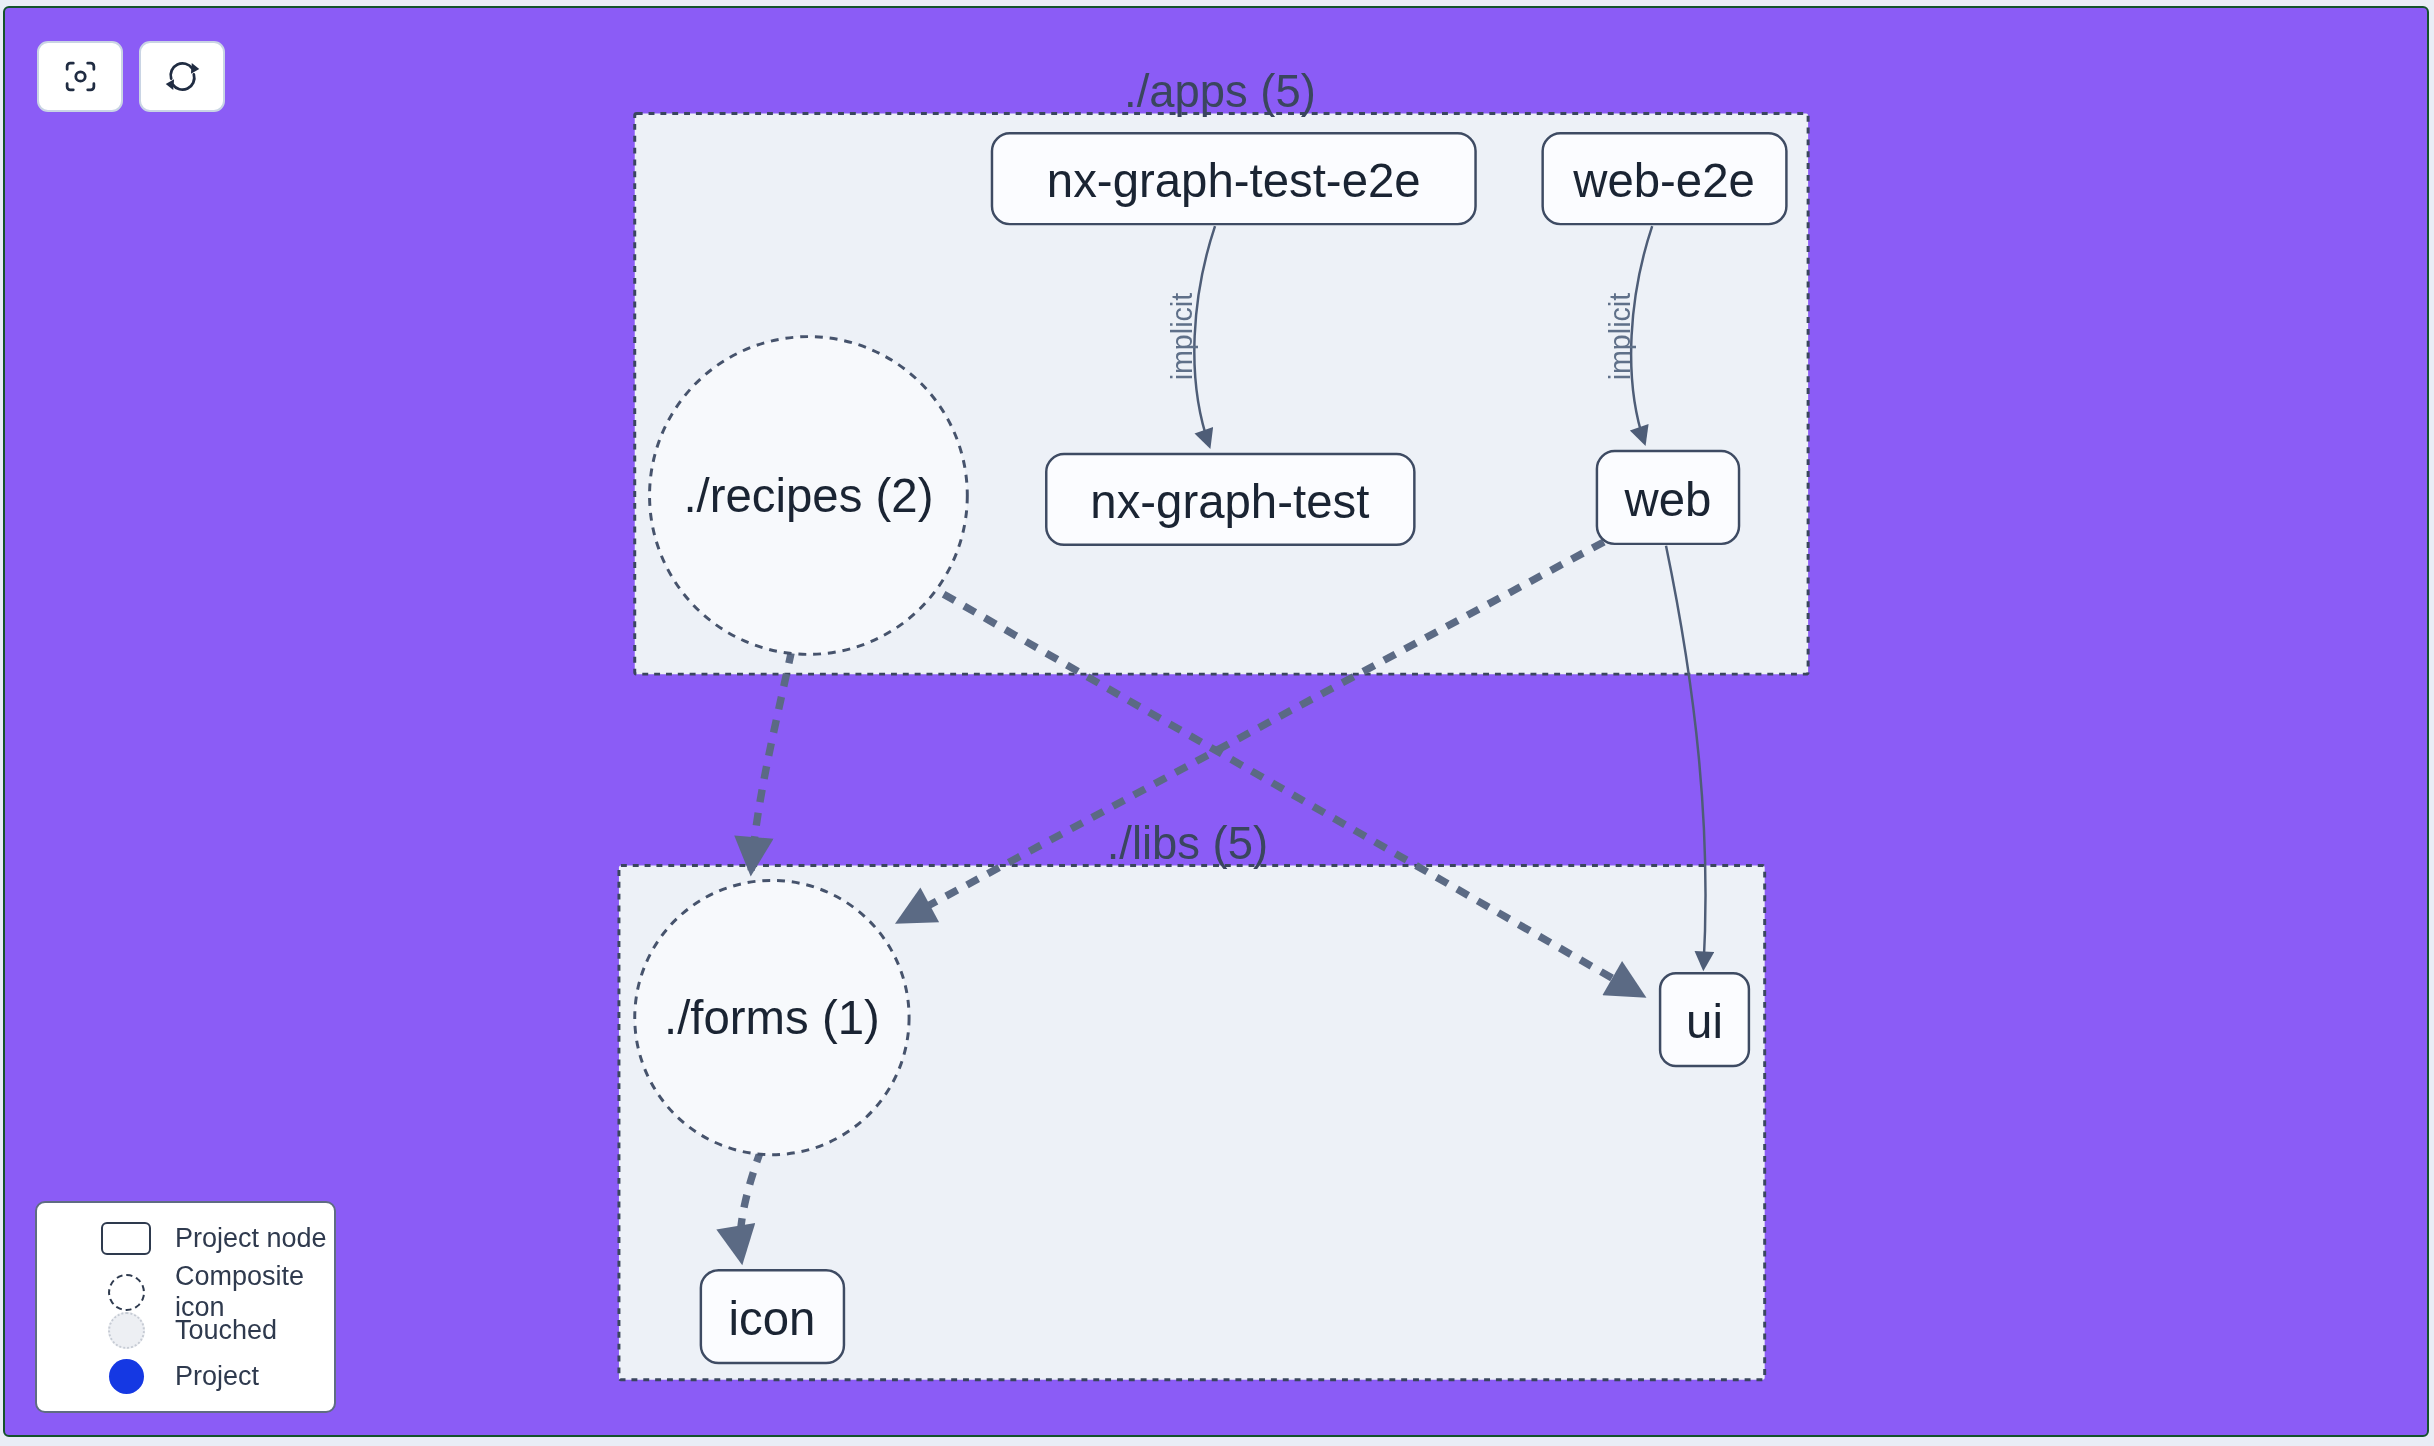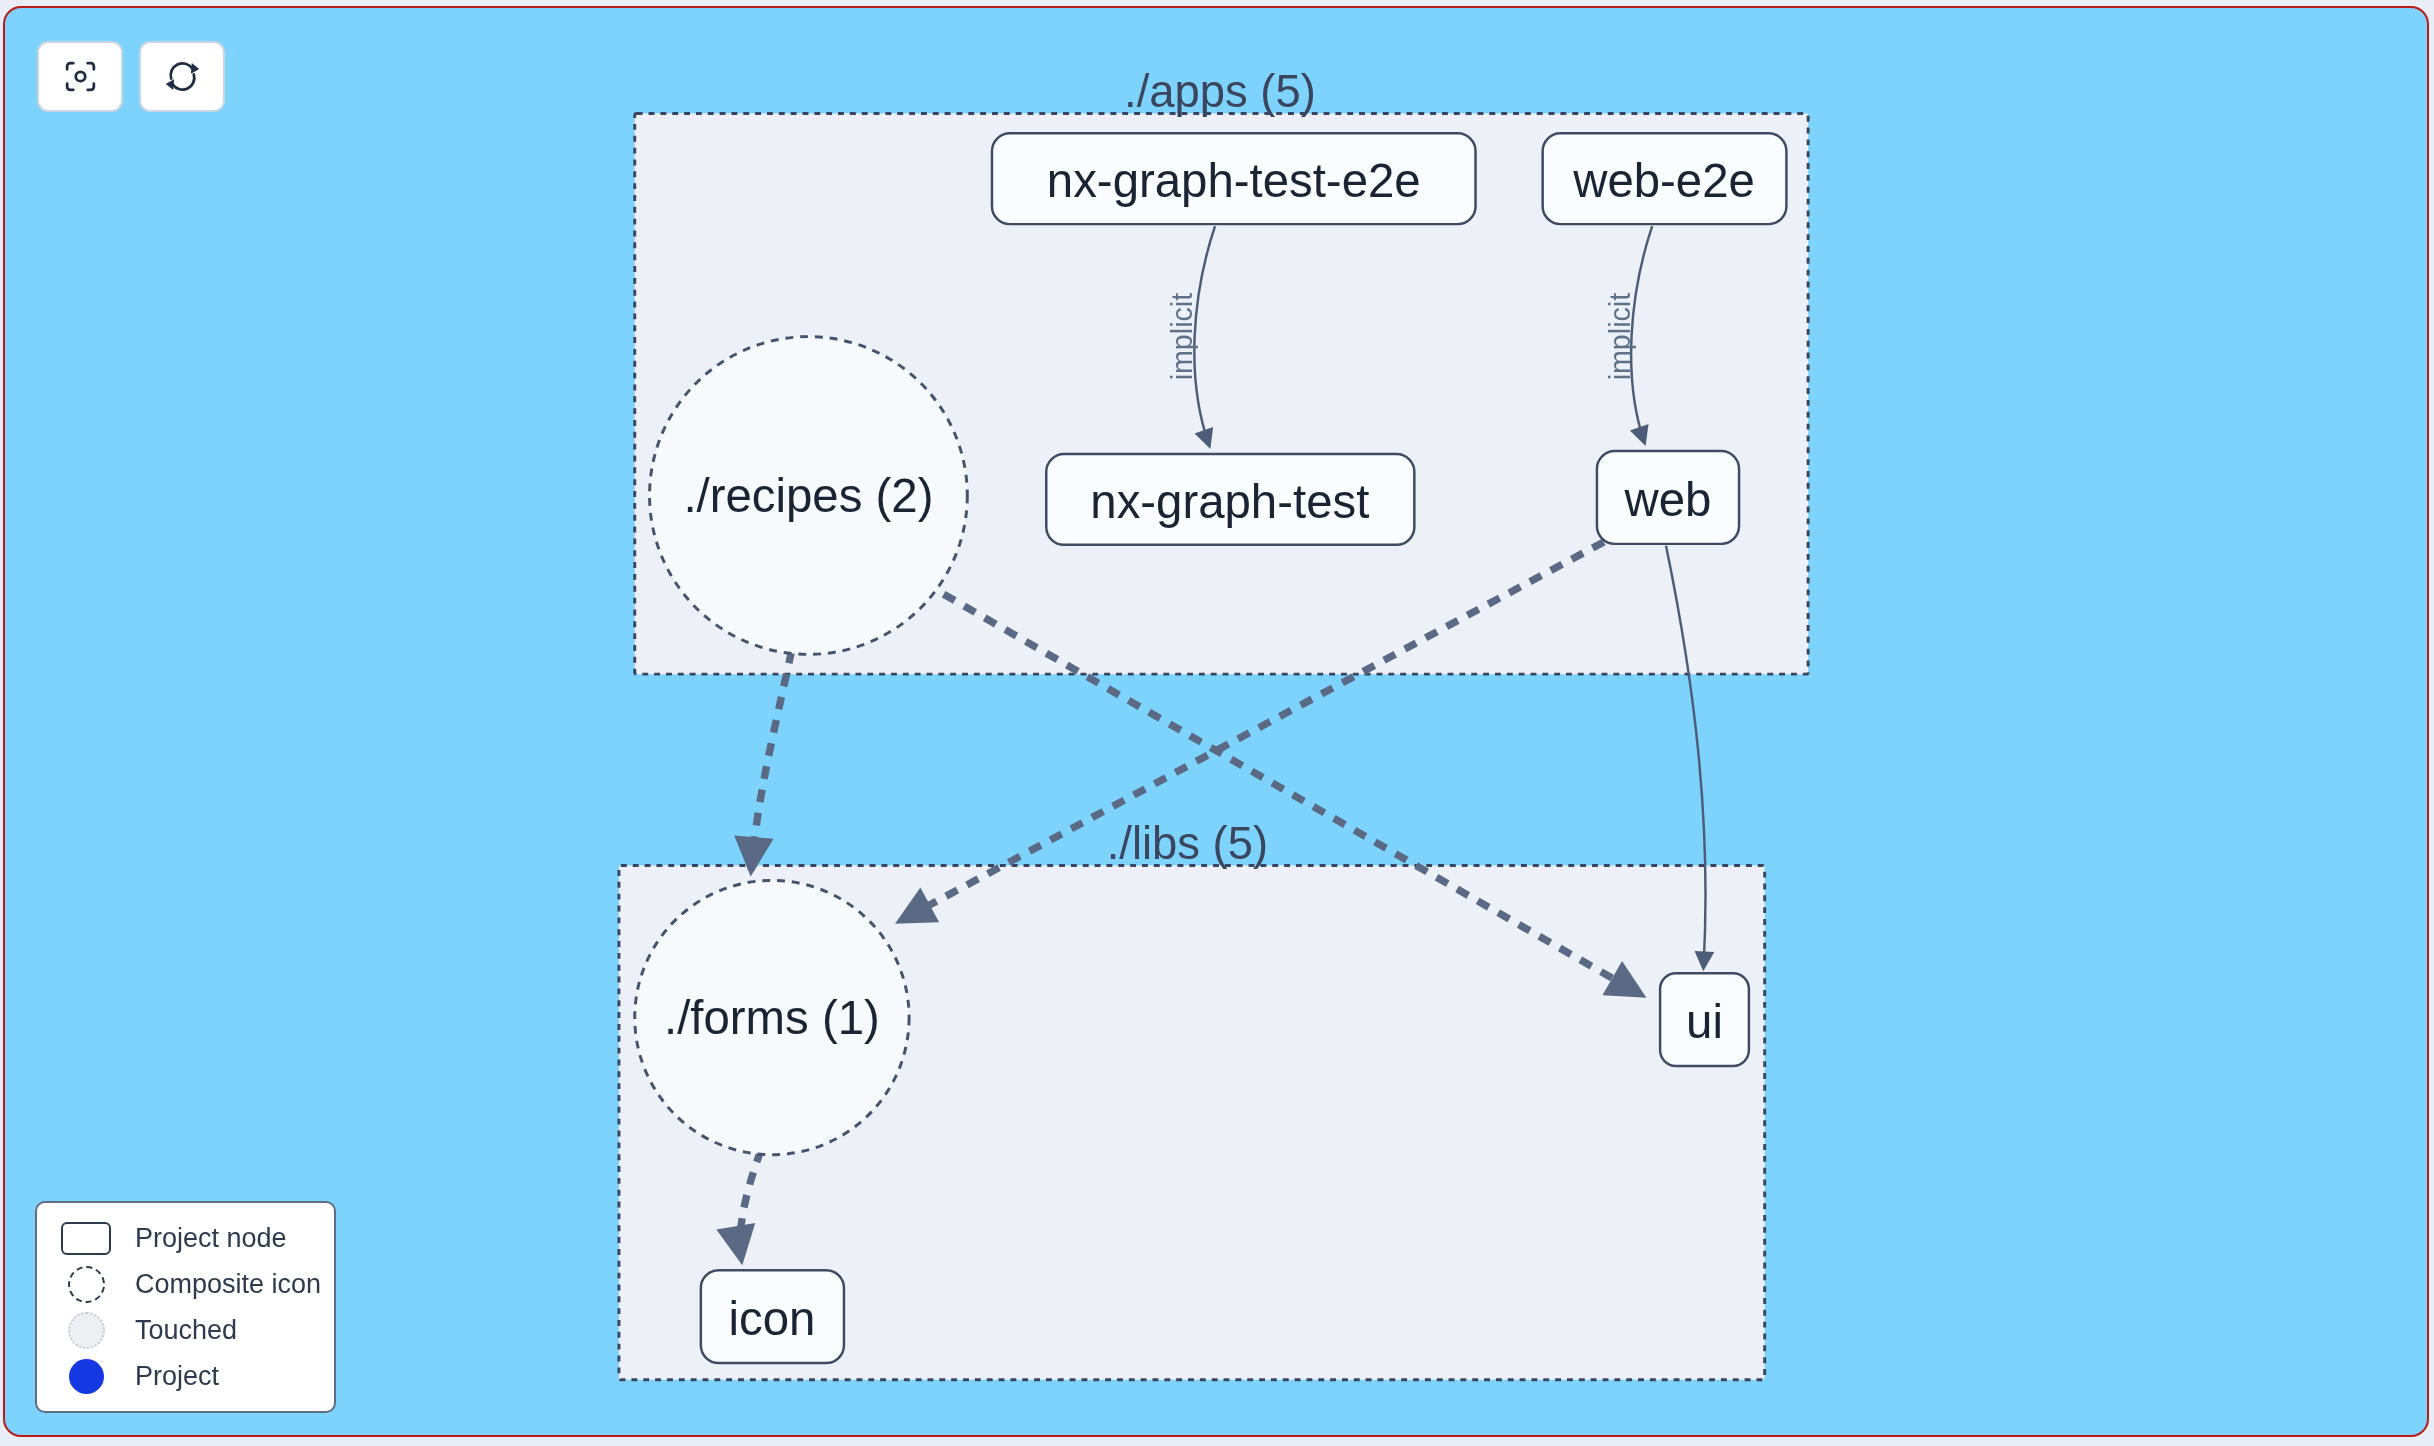--- a/index.html
+++ b/index.html
@@ -1,28 +1,28 @@
 <!DOCTYPE html>
 <html><head>
 <meta charset="utf-8">
 <style>
   html,body{margin:0;padding:0;background:#e9edf6;}
   .stage{position:relative;width:2434px;height:1446px;font-family:"Liberation Sans",sans-serif;}
-  .canvas{position:absolute;left:3px;top:6px;right:5px;bottom:9px;background:#7dd3fc;
-          border:2px solid #b91c1c;border-radius:18px;overflow:hidden;}
+  .canvas{position:absolute;left:3px;top:6px;right:5px;bottom:9px;background:#8b5cf6;
+          border:2px solid #14532d;border-radius:6px;overflow:hidden;}
   svg.graph{position:absolute;left:0;top:0;width:100%;height:100%;}
 
   .toolbar{position:absolute;left:32px;top:33px;display:flex;gap:16px;}
   .tool-btn{width:82px;height:67px;background:#ffffff;border:2px solid #c9d4e4;border-radius:11px;
             display:flex;align-items:center;justify-content:center;cursor:pointer;}
   .tool-btn svg{display:block;}
 
   .legend{position:absolute;left:30px;top:1193px;width:297px;background:#ffffff;
           border:2px solid #5f6c82;border-radius:10px;padding:12px 0;}
-  .lg-row{display:grid;grid-template-columns:98px 1fr;align-items:center;height:46px;}
+  .lg-row{display:grid;grid-template-columns:98px 1fr;align-items:center;height:46px;margin-left:40px;}
   .lg-ico{justify-self:center;}
   .lg-label{font-size:27px;color:#2f3a4e;}
   .ico-project{width:46px;height:29px;border:2.5px solid #2e3a4e;border-radius:6px;background:#fff;}
   .ico-composite{width:33px;height:33px;border:2.5px dashed #2e3a4e;border-radius:50%;background:#fff;}
   .ico-affected{width:33px;height:33px;border:2px dotted #c6cbd4;border-radius:50%;background:#edeff3;}
   .ico-touched{width:35px;height:35px;border-radius:50%;background:#1538e3;}
 
   
   .group-rect{fill:#edf1f7;stroke:#3a465e;stroke-width:3;stroke-dasharray:6 6;}
   .group-label{font-size:46px;fill:#3a465e;text-anchor:middle;}

